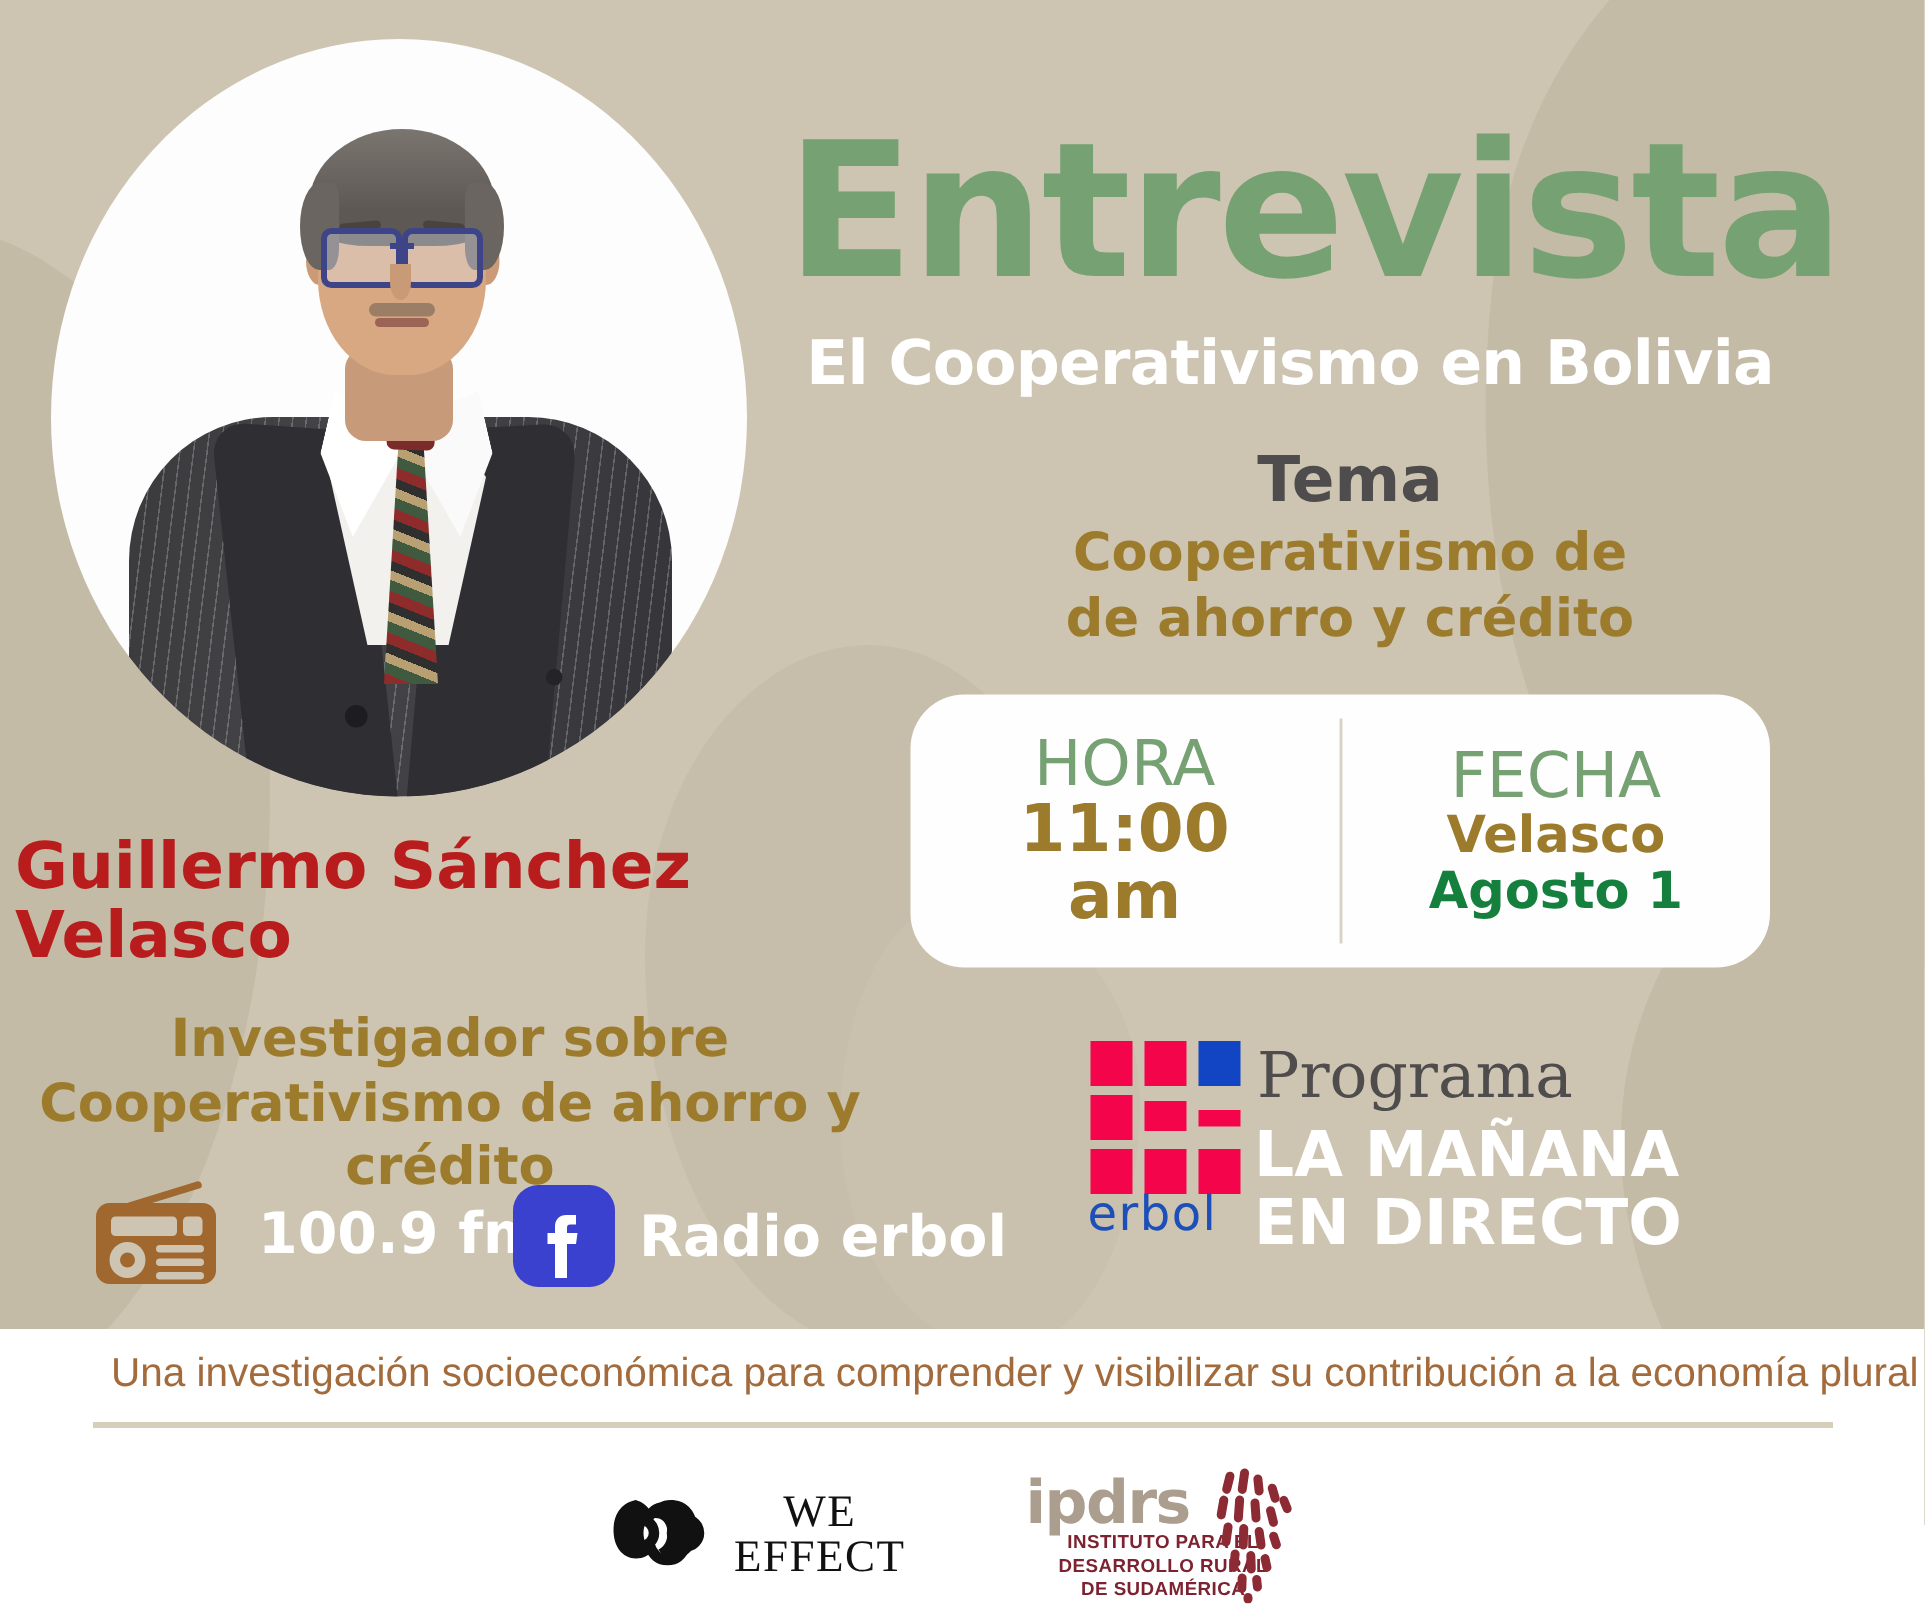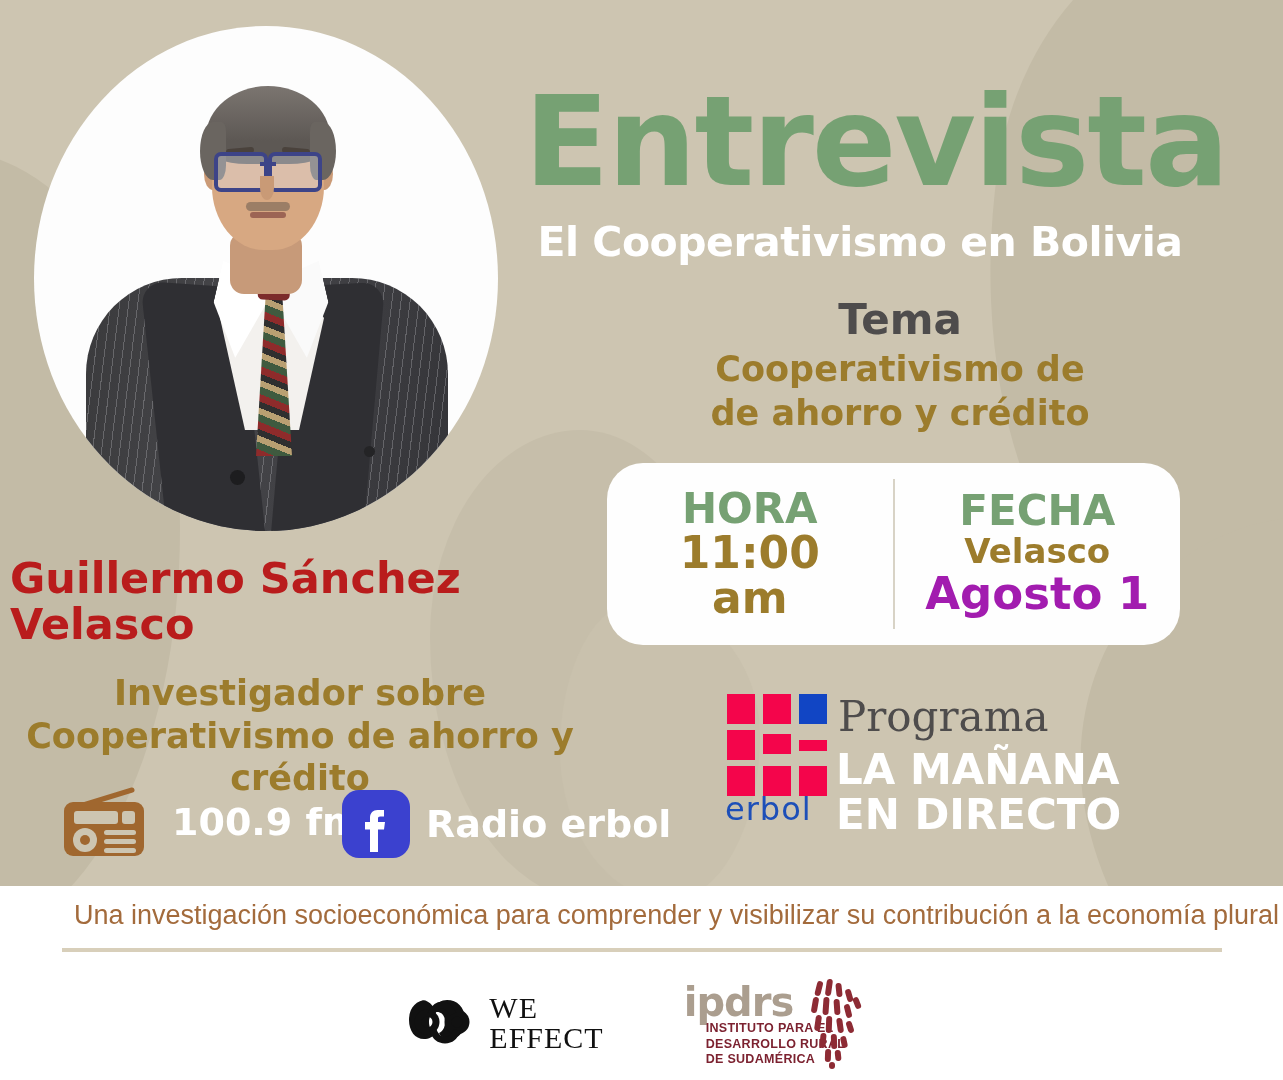--- a/index.html
+++ b/index.html
@@ -194,25 +194,25 @@
   }
   .sched-col{
     flex:1;display:flex;flex-direction:column;
     align-items:center;justify-content:center;
     font-family:"DejaVu Sans", sans-serif;
   }
   .sched-divider{
     width:2px;background:#d8d3c6;margin:16px 0;
   }
   .sched-head{
-    font-size:42px;font-weight:bold;color:#76a173;line-height:1.05;
+    font-size:42px;font-weight:normal;color:#76a173;line-height:1.05;
   }
   .sched-v1{font-size:44px;font-weight:bold;color:#9c7c2c;line-height:1.02;}
   .sched-v2{font-size:34px;font-weight:bold;color:#9c7c2c;line-height:1.08;}
-  .sched-v3{font-size:45px;font-weight:bold;color:#a21caf;line-height:1.08;}
+  .sched-v3{font-size:34px;font-weight:bold;color:#15803d;line-height:1.08;}
 
   
   .speaker-name{
     position:absolute;left:10px;top:556px;width:580px;
     text-align:left;font-size:43px;line-height:1.06;
     font-weight:bold;color:#b91c1c;
     font-family:"DejaVu Sans", sans-serif;
   }
   .speaker-role{
     position:absolute;left:10px;top:672px;width:580px;
@@ -267,21 +267,21 @@
     font-size:27px;color:#a36b3c;
     font-family:"Liberation Sans", sans-serif;
     padding-left:35px;
   }
   .footer-rule{
     position:absolute;left:62px;top:62px;width:1160px;height:4px;
     background:#d8cfba;
   }
   .footer-logos{
     position:absolute;left:0;top:82px;width:1271px;height:110px;
-    display:flex;align-items:center;justify-content:center;gap:80px;
+    display:flex;align-items:center;justify-content:center;gap:80px;text-align:center;
   }
   
   .we-effect{display:flex;align-items:center;}
   .we-mark{width:72px;height:50px;position:relative;}
   .we-text{
     margin-left:10px;font-family:"Liberation Serif", serif;
     font-size:30px;line-height:1.0;color:#111;letter-spacing:1px;
   }
   
   .ipdrs{position:relative;width:180px;height:92px;}

